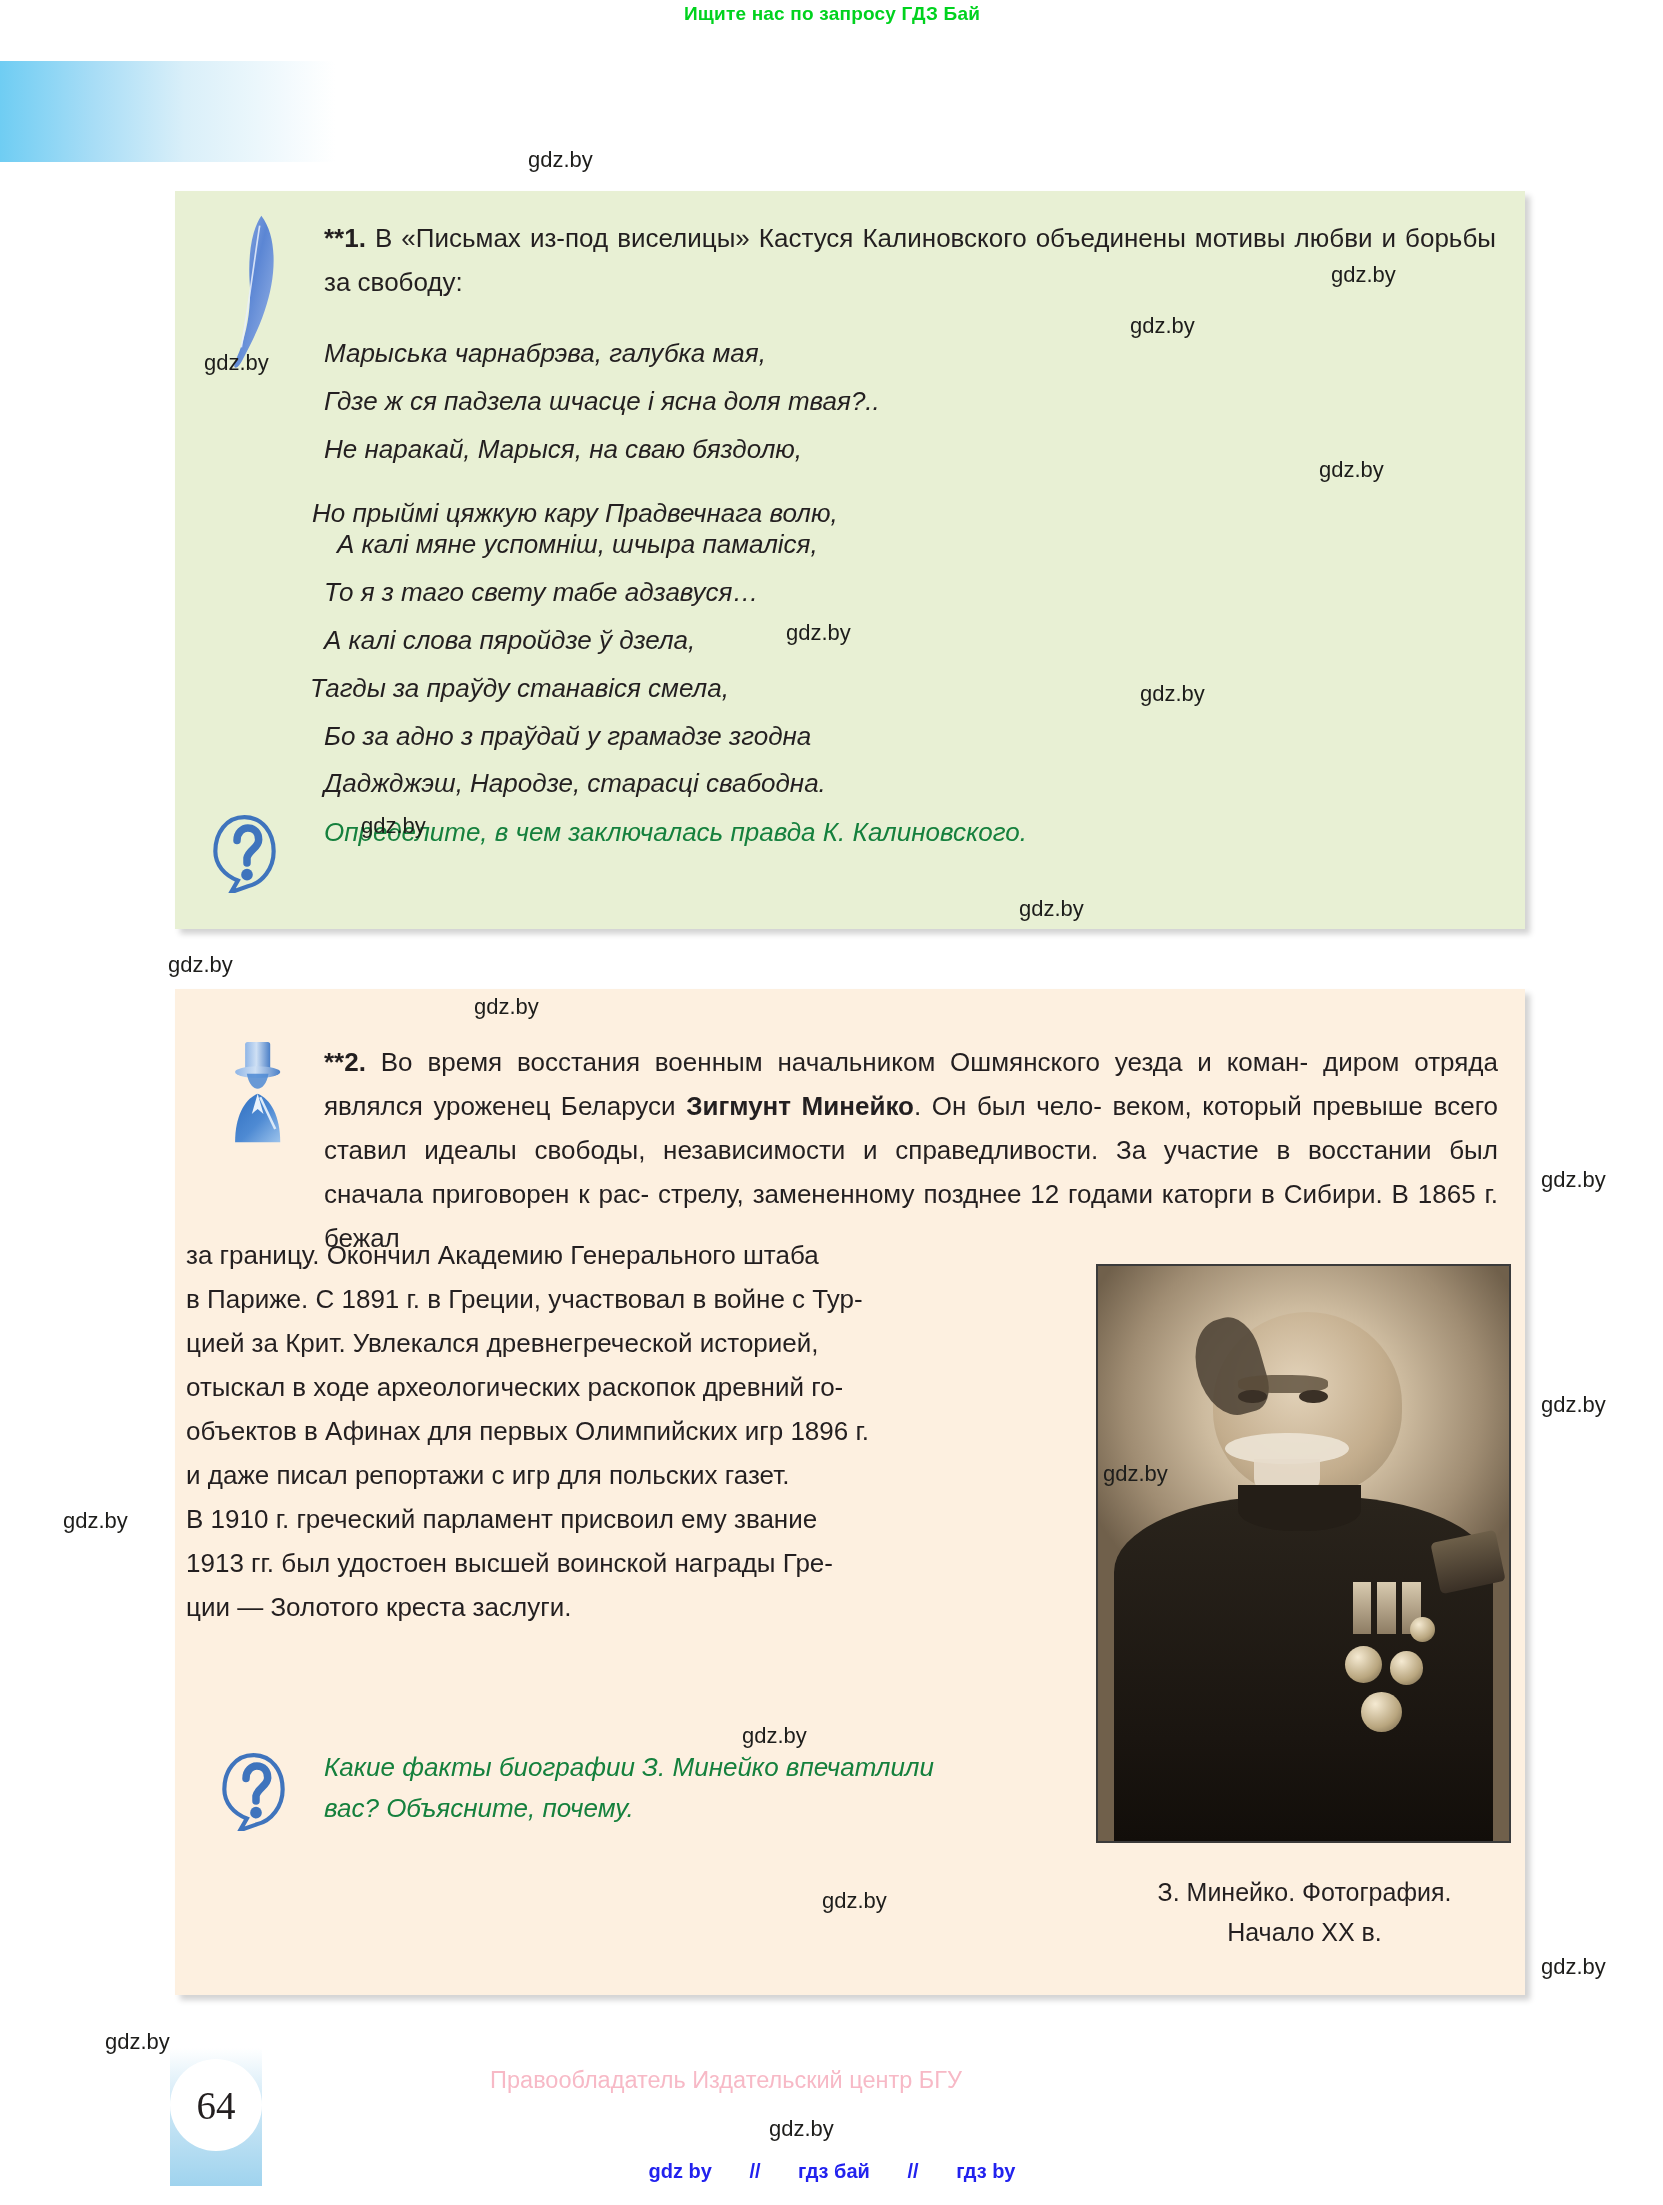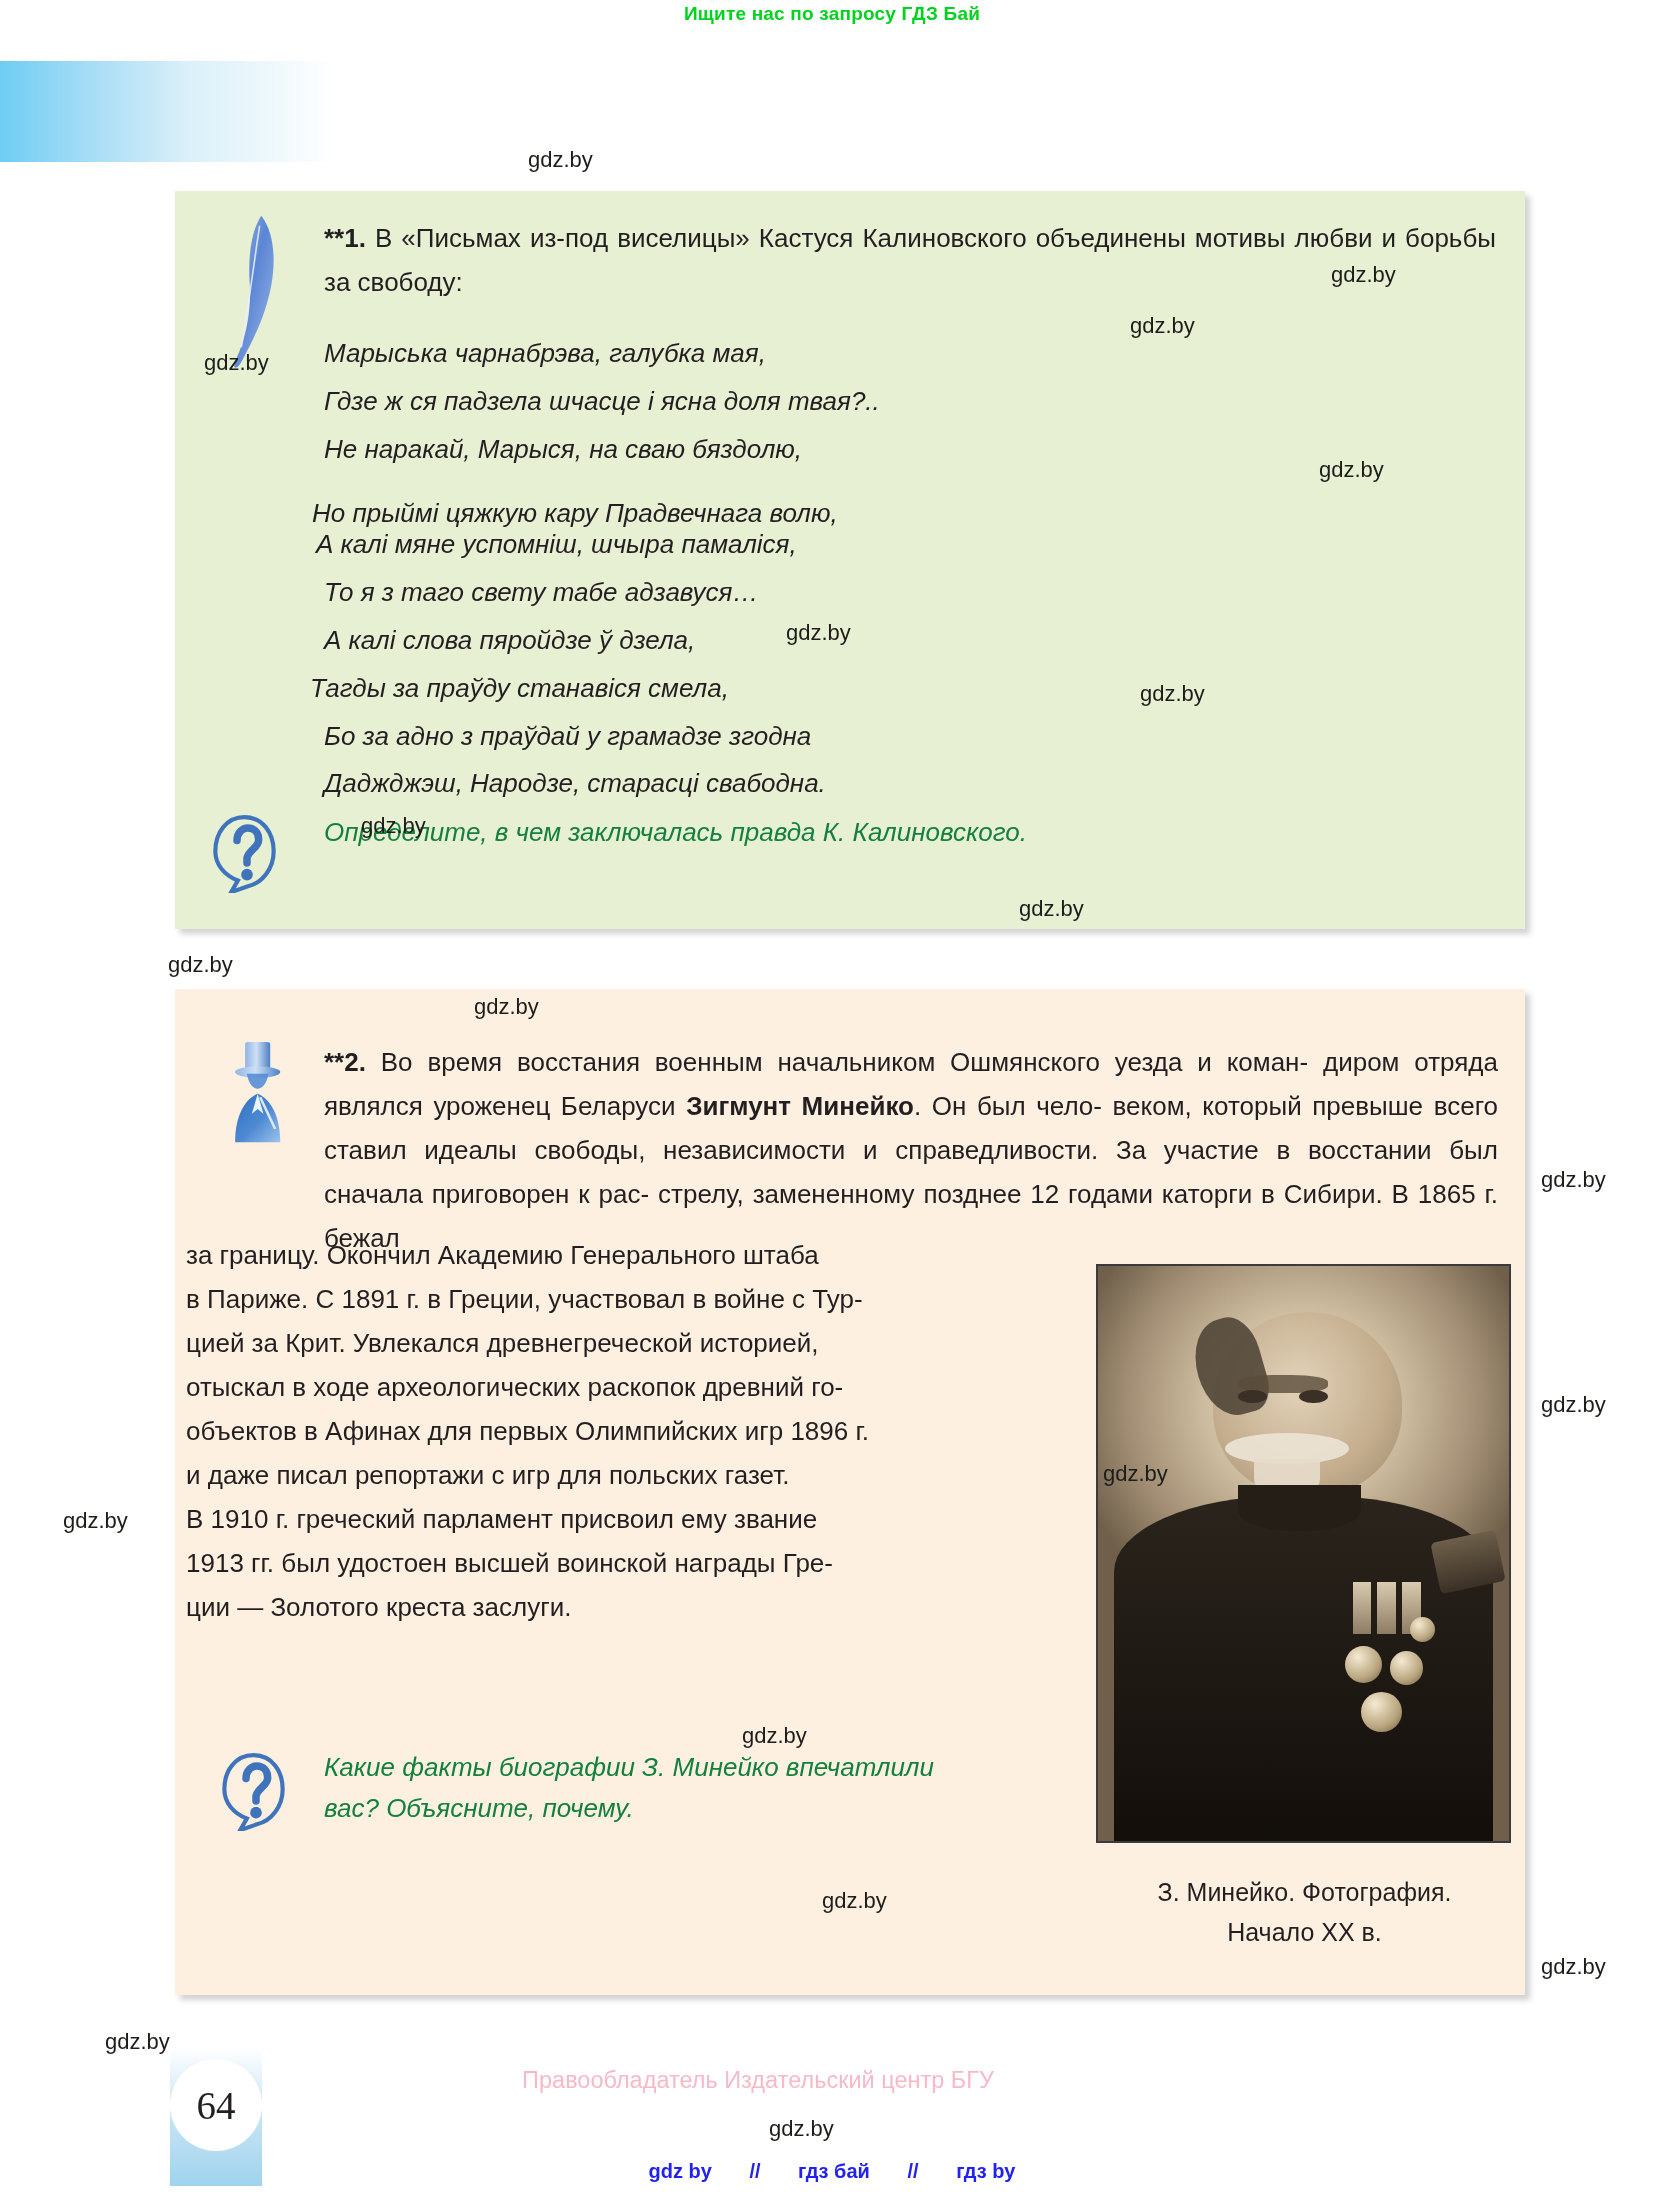--- a/index.html
+++ b/index.html
@@ -160,21 +160,21 @@
     position:absolute; left:170px; top:2059px;
     width:92px; height:92px;
     background:#ffffff; border-radius:50%;
     display:flex; align-items:center; justify-content:center;
     font-family:"Liberation Serif", serif;
     font-size:39px; color:#231f20;
   }
   .copyright{
     position:absolute; left:0; top:2067px; width:1452px;
     text-align:center;
-    font-size:23.5px; color:#f7b9c6;margin-left:32px;
+    font-size:23.5px; color:#f7b9c6;
   }
   .footer-links{
     position:absolute; left:0; top:2160px; width:1664px;
     text-align:center;
     font-size:20px; font-weight:bold; color:#2222ee;
   }
   .footer-links span{ margin:0 16px; }
 </style>
 </head>
 <body>
@@ -198,21 +198,21 @@
 
 <div class="task-head" style="left:324px; top:216px; width:1172px;">
   <b>**1.</b>
   <span>В «Письмах из-под виселицы» Кастуся Калиновского объединены мотивы любви и борьбы за свободу:</span>
 </div>
 
 <div class="poem" style="left:324px; top:331px;">Марыська чарнабрэва, галубка мая,</div>
 <div class="poem" style="left:324px; top:379px;">Гдзе ж ся падзела шчасце і ясна доля твая?..</div>
 <div class="poem" style="left:324px; top:427px;">Не наракай, Марыся, на сваю бяздолю,</div>
 <div class="poem" style="left:312px; top:475px;margin-top:16px;">Но прыймі цяжкую кару Прадвечнага волю,</div>
-<div class="poem" style="left:316px; top:522px;font-style:italic;">А калі мяне успомніш, шчыра памаліся,</div>
+<div class="poem" style="left:337px; top:522px;font-style:italic;">А калі мяне успомніш, шчыра памаліся,</div>
 <div class="poem" style="left:324px; top:570px;">То я з таго свету табе адзавуся…</div>
 <div class="poem" style="left:324px; top:618px;">А калі слова пяройдзе ў дзела,</div>
 <div class="poem" style="left:310px; top:666px;">Тагды за праўду станавіся смела,</div>
 <div class="poem" style="left:324px; top:714px;">Бо за адно з праўдай у грамадзе згодна</div>
 <div class="poem" style="left:324px; top:761px;">Даджджэш, Народзе, старасці свабодна.</div>
 
 <svg class="icon-question-1" viewBox="0 0 80 96">
   <path d="M40 5 C62 5 75 24 75 46 C75 66 62 84 44 88 L24 95 L32 81 C16 75 5 62 5 46 C5 24 18 5 40 5 Z" fill="none" stroke="#3f74bd" stroke-width="5"></path>
   <path d="M31 33 C31 23 38 18 44 18 C52 18 57 24 57 32 C57 42 45 44 43 54 L43 60" fill="none" stroke="#3f74bd" stroke-width="9" stroke-linecap="round"></path>
   <circle cx="43" cy="74" r="7" fill="#3f74bd"></circle>

